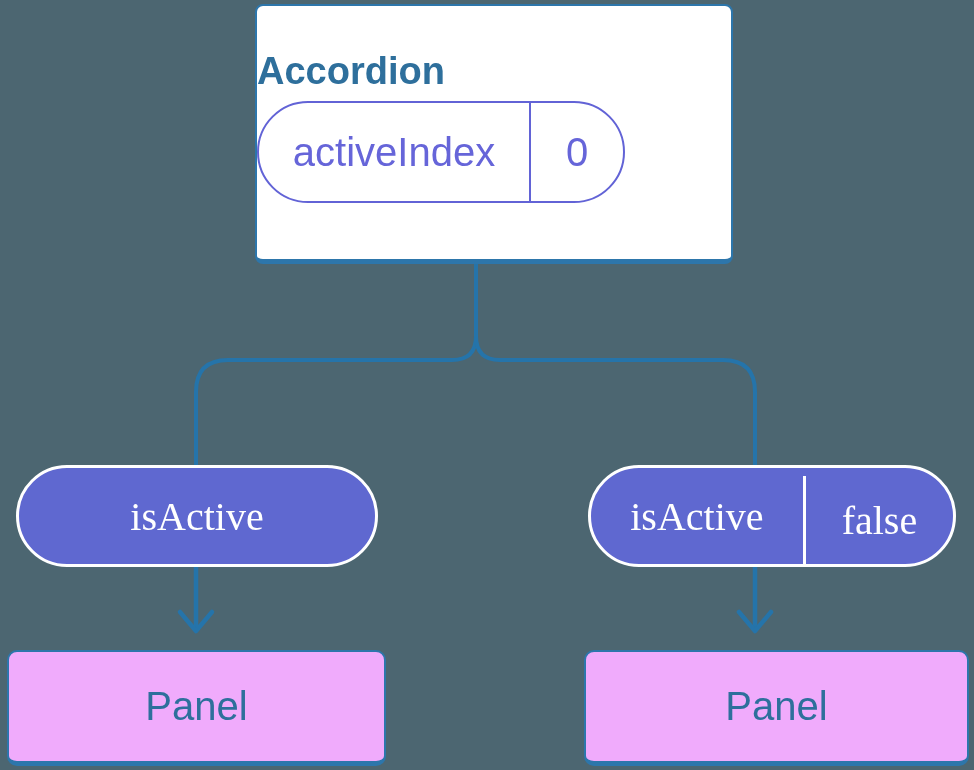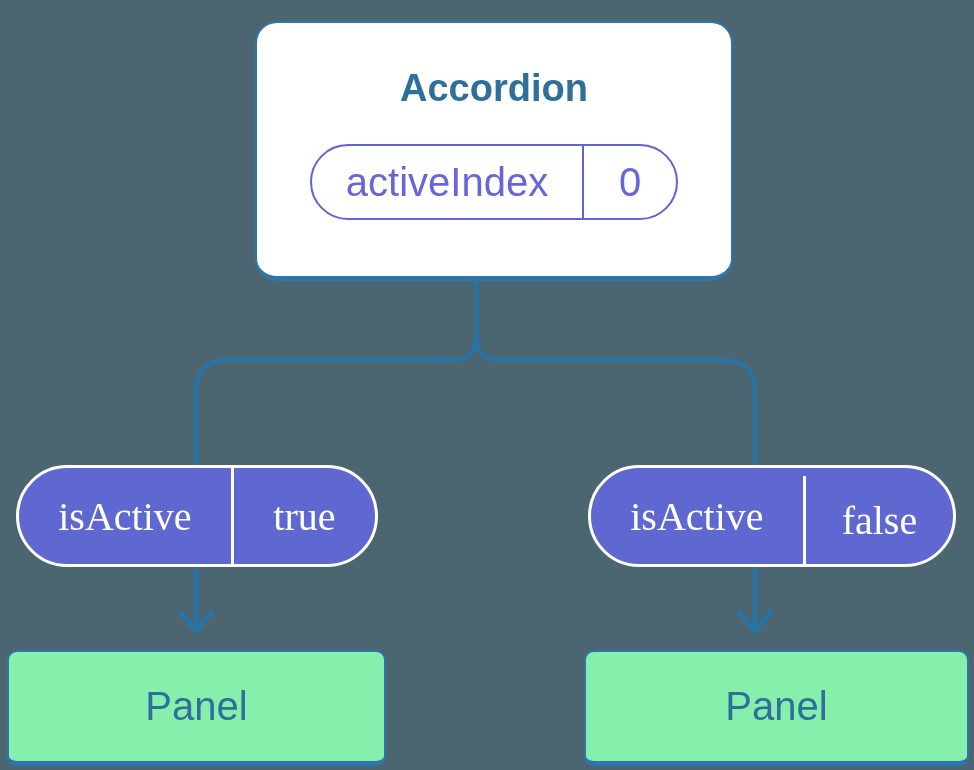--- a/index.html
+++ b/index.html
@@ -17,42 +17,42 @@
   .connector-svg {
     position: absolute;
     left: 0;
     top: 0;
     width: 974px;
     height: 770px;
   }
   .root-box {
     position: absolute;
     left: 255px;
-    top: 21px;
+    top: 4px;
     width: 478px;
     height: 260px;
     box-sizing: border-box;
     background: #ffffff;
     border: 2.5px solid #2d76ab;
     border-bottom-width: 5px;
-    border-radius: 22px;
+    border-radius: 8px;
     display: flex;
     flex-direction: column;
-    align-items: center;
+    align-items: flex-start;
   }
   .root-title {
     margin-top: 44px;
     font-size: 38px;
     font-weight: 600;
     color: #2e6f9c;
   }
   .state-pill {
-    margin-top: 34px;
+    margin-top: 8px;
     width: 368px;
-    height: 76px;
+    height: 102px;
     box-sizing: border-box;
     border: 2.5px solid #6263d6;
     border-radius: 60px;
     display: flex;
     align-items: stretch;
     background: #ffffff;
     overflow: hidden;
   }
   .state-pill .seg {
     display: flex;
@@ -104,21 +104,21 @@
     top: 465px;
     width: 368px;
   }
   .prop-pill-right .seg-label { flex-basis: 59%; }
   .prop-pill-right .seg-value { flex-basis: 41%; margin-top: 8px; }
   .panel-box {
     position: absolute;
     top: 650px;
     height: 116px;
     box-sizing: border-box;
-    background: #86efac;
+    background: #f0abfc;
     border: 2.5px solid #2d76ab;
     border-bottom-width: 5px;
     border-radius: 10px;
     display: flex;
     align-items: center;
     justify-content: center;
     font-size: 40px;
     color: #2e6f9c;
   }
   .panel-left  { left: 7px;   width: 379px; }
@@ -144,21 +144,20 @@
   <div class="root-box">
     <div class="root-title">Accordion</div>
     <div class="state-pill">
       <div class="seg seg-label">activeIndex</div>
       <div class="seg seg-value">0</div>
     </div>
   </div>
 
   <div class="prop-pill prop-pill-left">
     <div class="seg seg-label">isActive</div>
-    <div class="seg seg-value">true</div>
   </div>
 
   <div class="prop-pill prop-pill-right">
     <div class="seg seg-label">isActive</div>
     <div class="seg seg-value">false</div>
   </div>
 
   <div class="panel-box panel-left">
     <span>Panel</span>
   </div>

